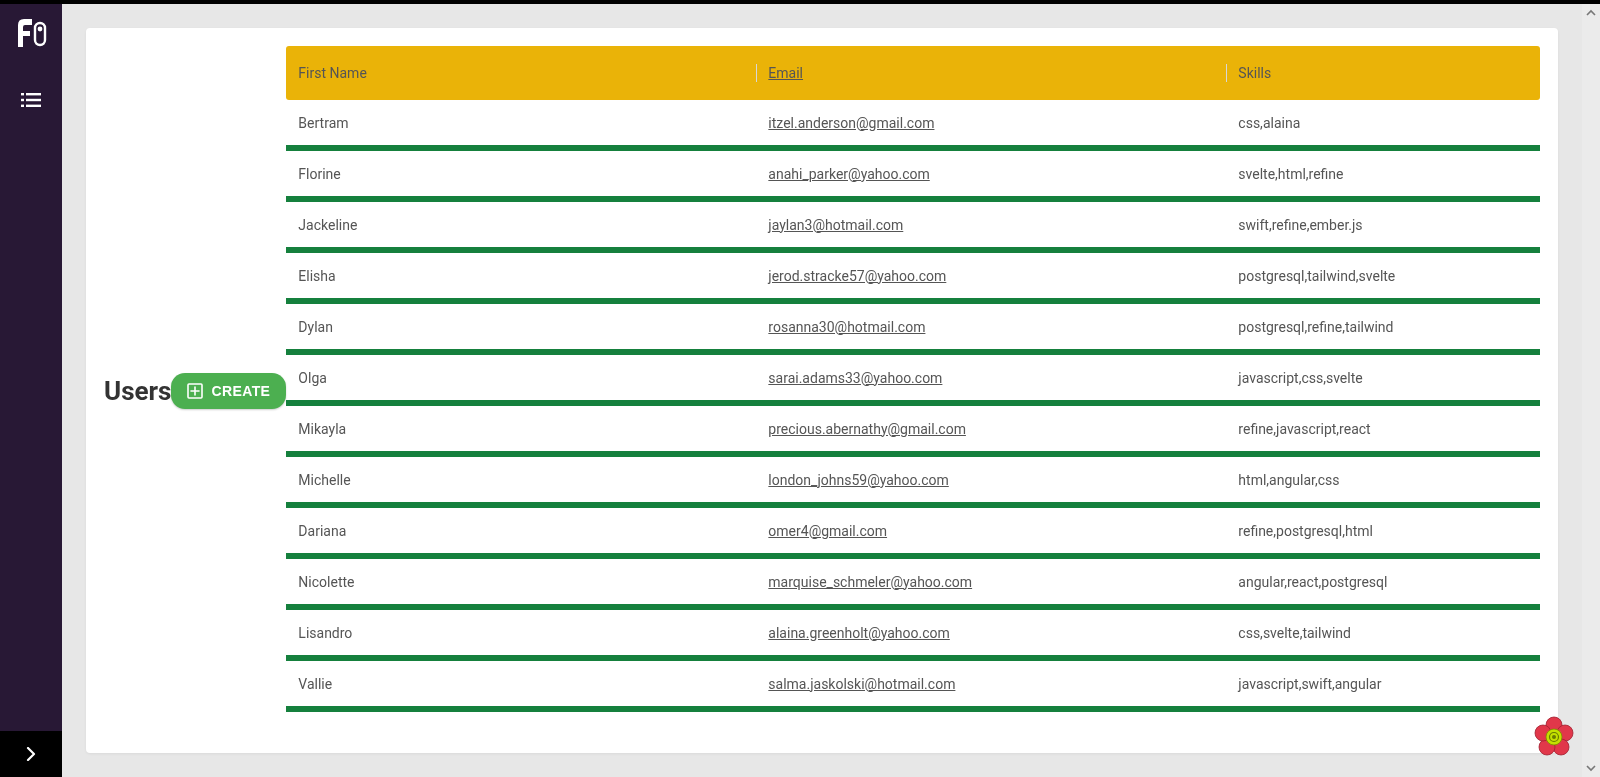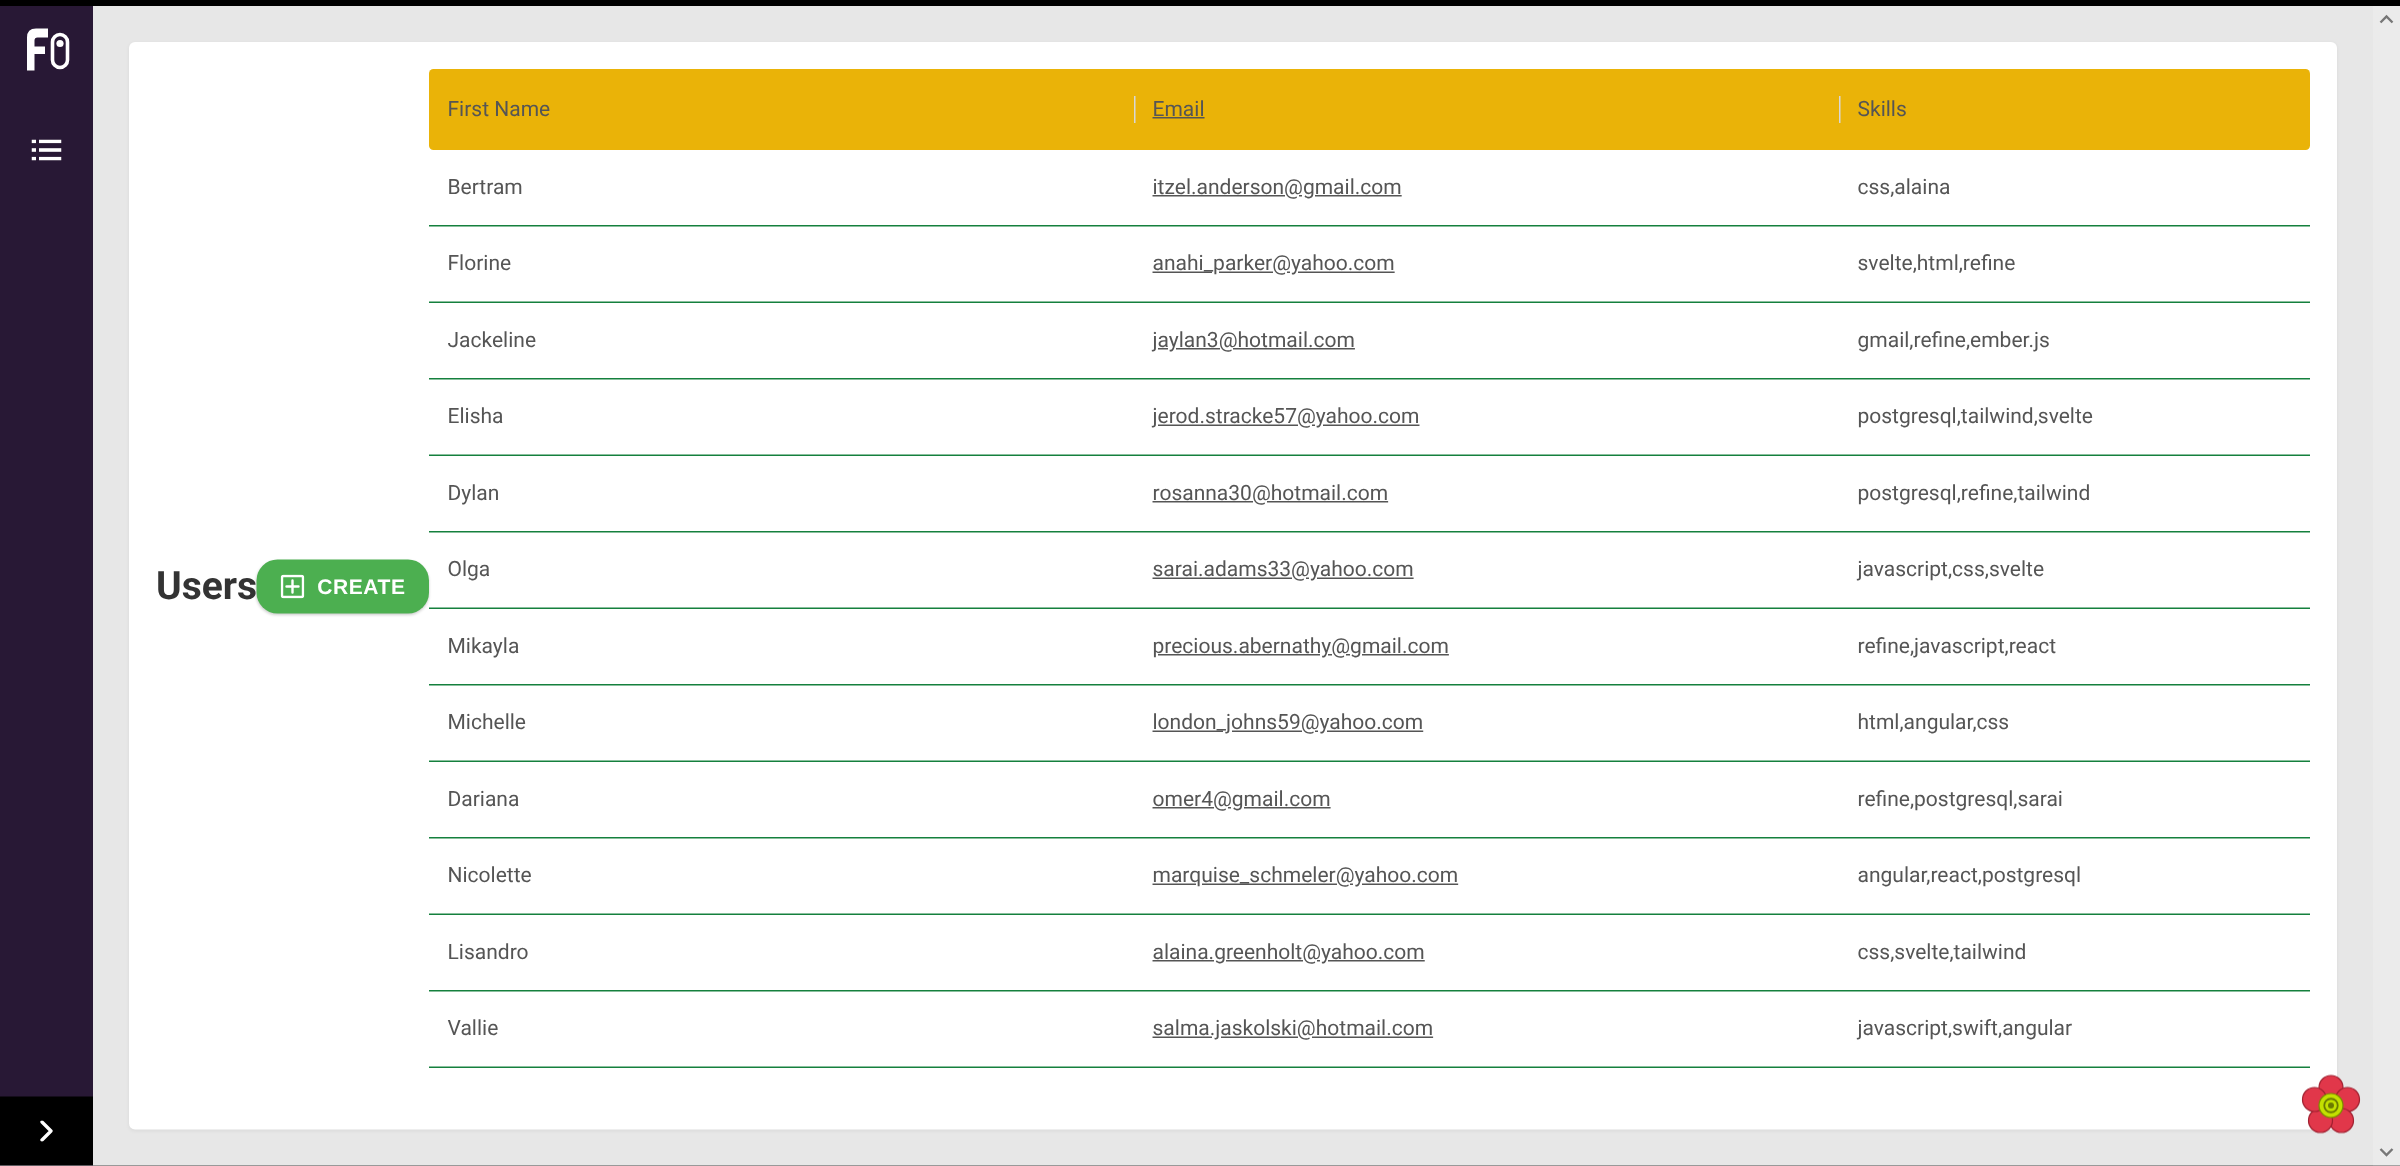--- a/index.html
+++ b/index.html
@@ -137,21 +137,21 @@
   }
   .col-first { flex: 0 0 470px; }
   .col-email { flex: 0 0 470px; text-decoration: underline; }
   .col-skills { flex: 1; }
 
   .tbody { }
   .tr {
     display: flex;
     align-items: center;
     height: 51px;
-    border-bottom: 1px solid #15803d;
+    border-bottom: 6px solid #15803d;
     color: #555;
     font-size: 14px;
     cursor: pointer;
   }
   .td { padding: 0 12px; }
 
   .dev-badge {
     position: fixed;
     right: 24px; bottom: 18px;
     width: 44px; height: 44px;
@@ -221,21 +221,21 @@
                 <div class="td col-skills">css,alaina</div>
               </div>
               <div class="tr">
                 <div class="td col-first">Florine</div>
                 <div class="td col-email">anahi_parker@yahoo.com</div>
                 <div class="td col-skills">svelte,html,refine</div>
               </div>
               <div class="tr">
                 <div class="td col-first">Jackeline</div>
                 <div class="td col-email">jaylan3@hotmail.com</div>
-                <div class="td col-skills">gmail,refine,ember.js</div>
+                <div class="td col-skills">swift,refine,ember.js</div>
               </div>
               <div class="tr">
                 <div class="td col-first">Elisha</div>
                 <div class="td col-email">jerod.stracke57@yahoo.com</div>
                 <div class="td col-skills">postgresql,tailwind,svelte</div>
               </div>
               <div class="tr">
                 <div class="td col-first">Dylan</div>
                 <div class="td col-email">rosanna30@hotmail.com</div>
                 <div class="td col-skills">postgresql,refine,tailwind</div>
@@ -251,21 +251,21 @@
                 <div class="td col-skills">refine,javascript,react</div>
               </div>
               <div class="tr">
                 <div class="td col-first">Michelle</div>
                 <div class="td col-email">london_johns59@yahoo.com</div>
                 <div class="td col-skills">html,angular,css</div>
               </div>
               <div class="tr">
                 <div class="td col-first">Dariana</div>
                 <div class="td col-email">omer4@gmail.com</div>
-                <div class="td col-skills">refine,postgresql,sarai</div>
+                <div class="td col-skills">refine,postgresql,html</div>
               </div>
               <div class="tr">
                 <div class="td col-first">Nicolette</div>
                 <div class="td col-email">marquise_schmeler@yahoo.com</div>
                 <div class="td col-skills">angular,react,postgresql</div>
               </div>
               <div class="tr">
                 <div class="td col-first">Lisandro</div>
                 <div class="td col-email">alaina.greenholt@yahoo.com</div>
                 <div class="td col-skills">css,svelte,tailwind</div>

